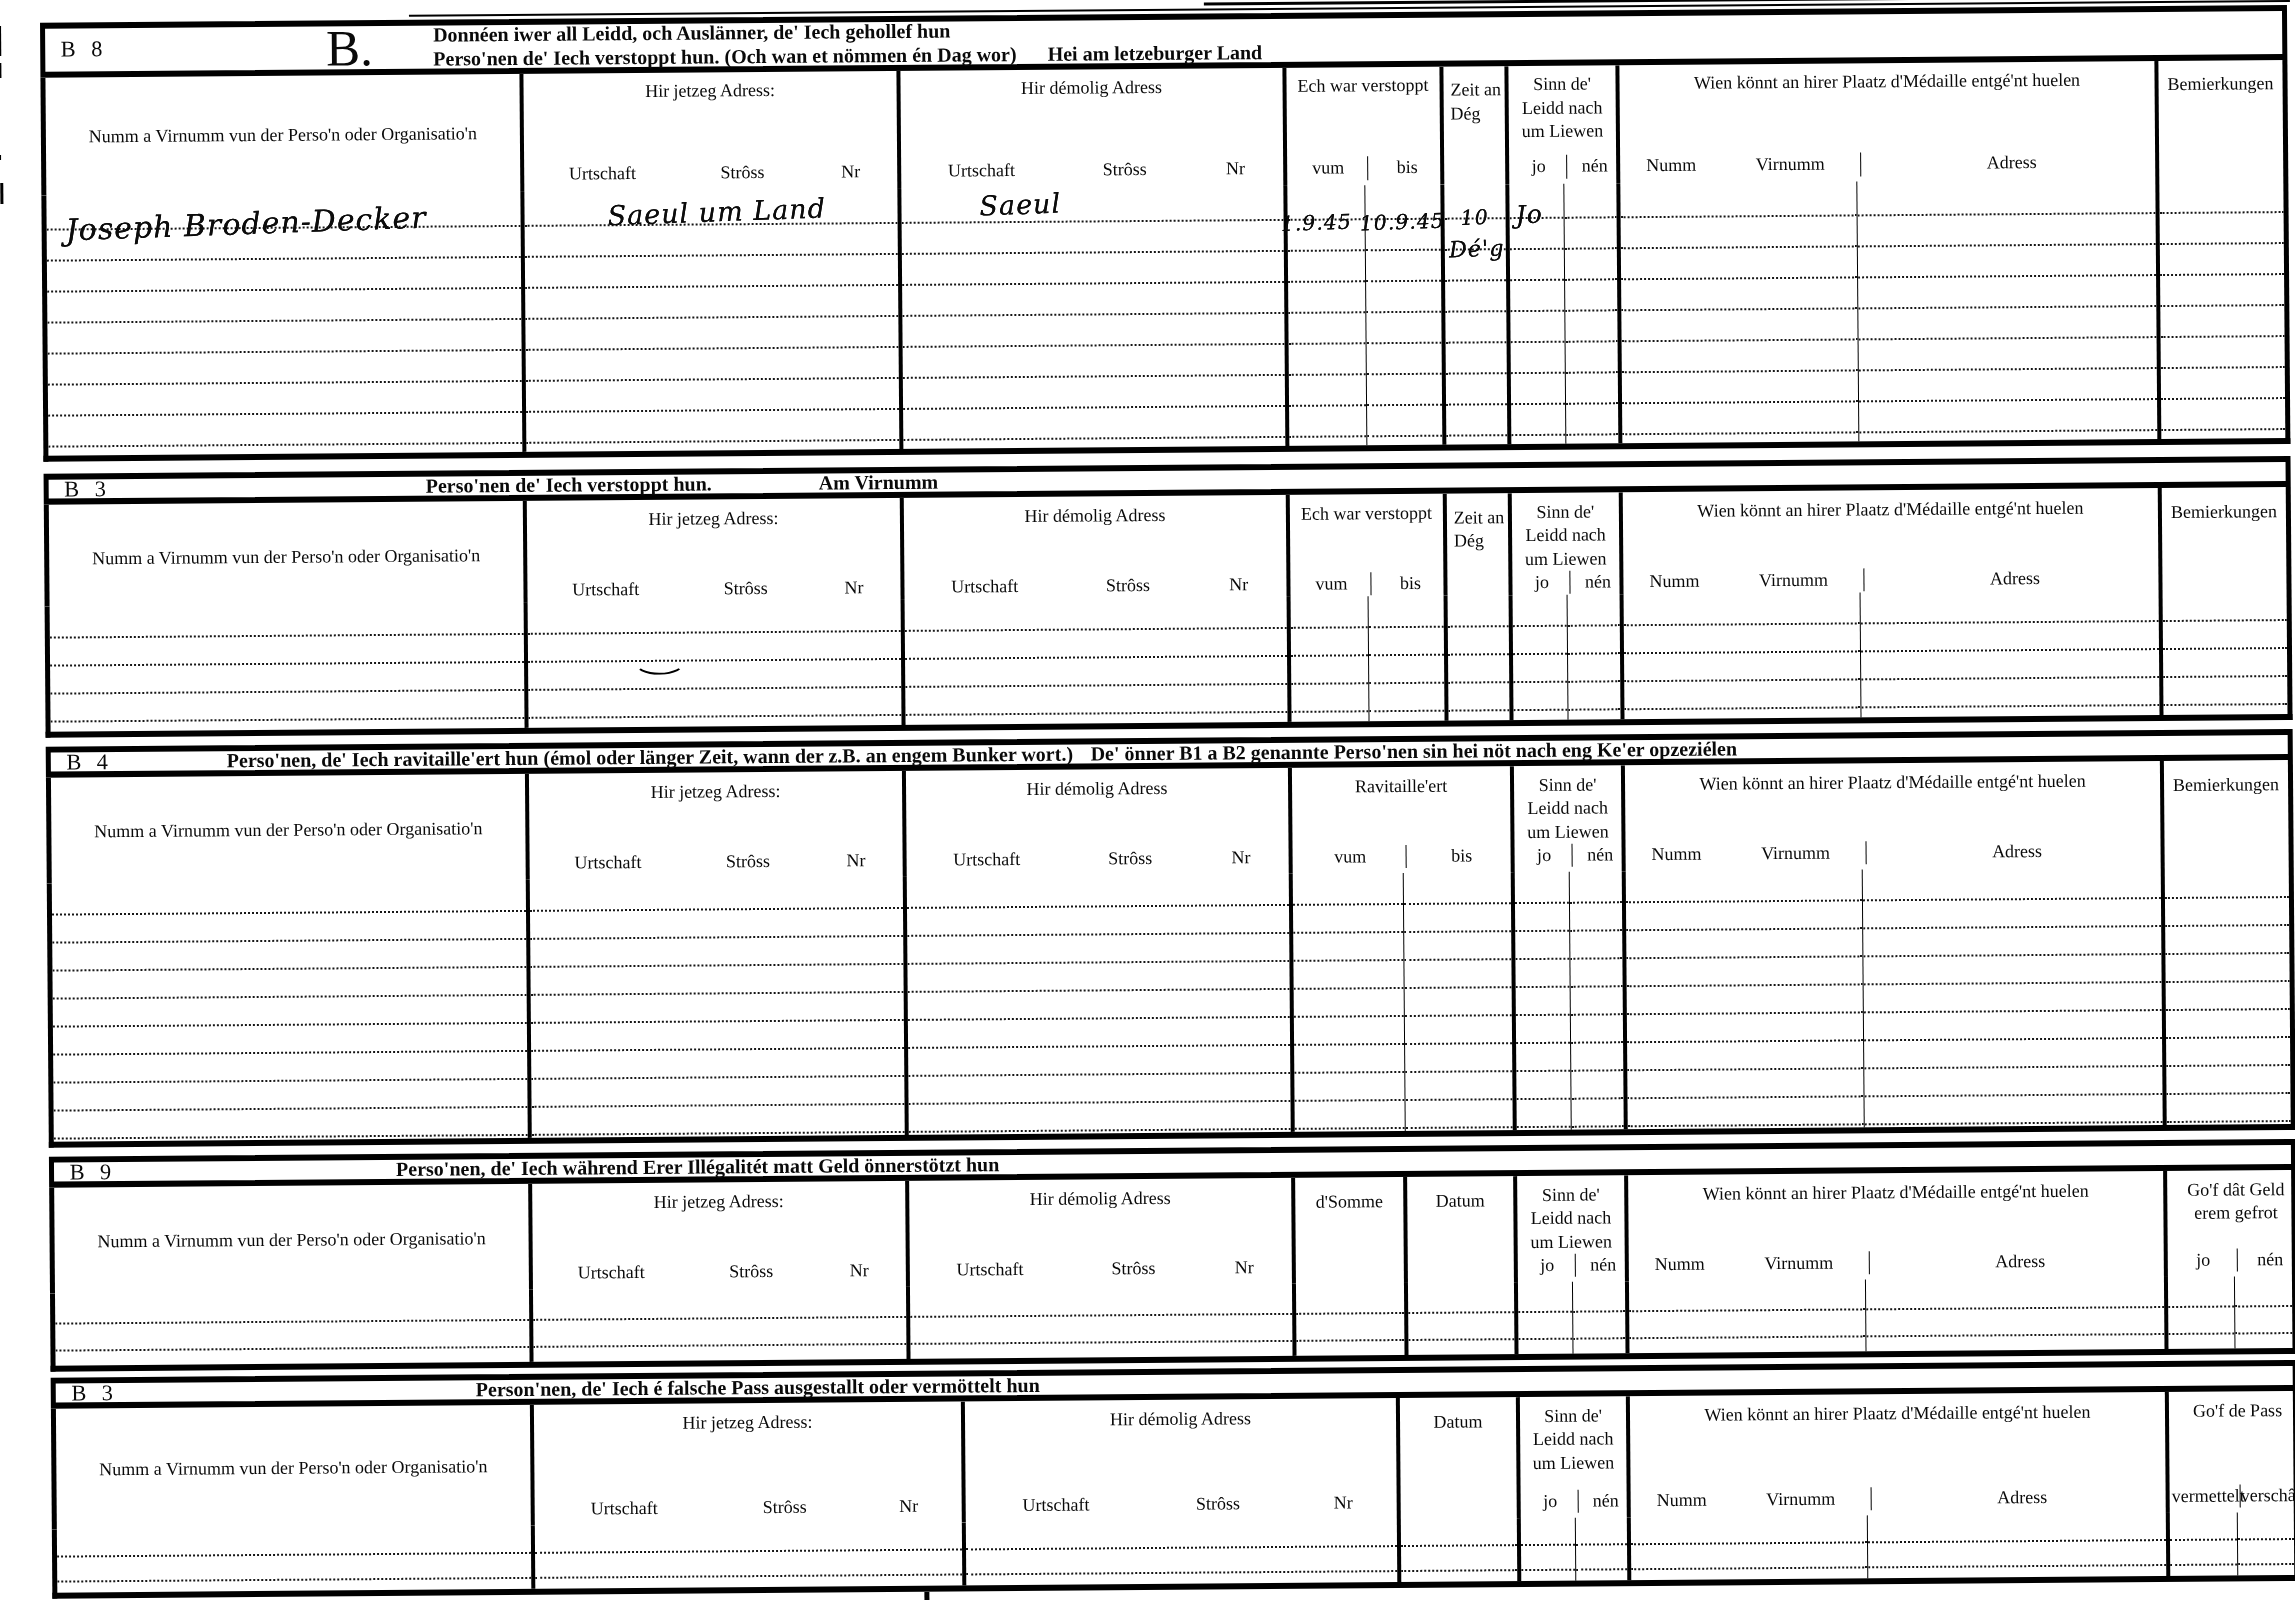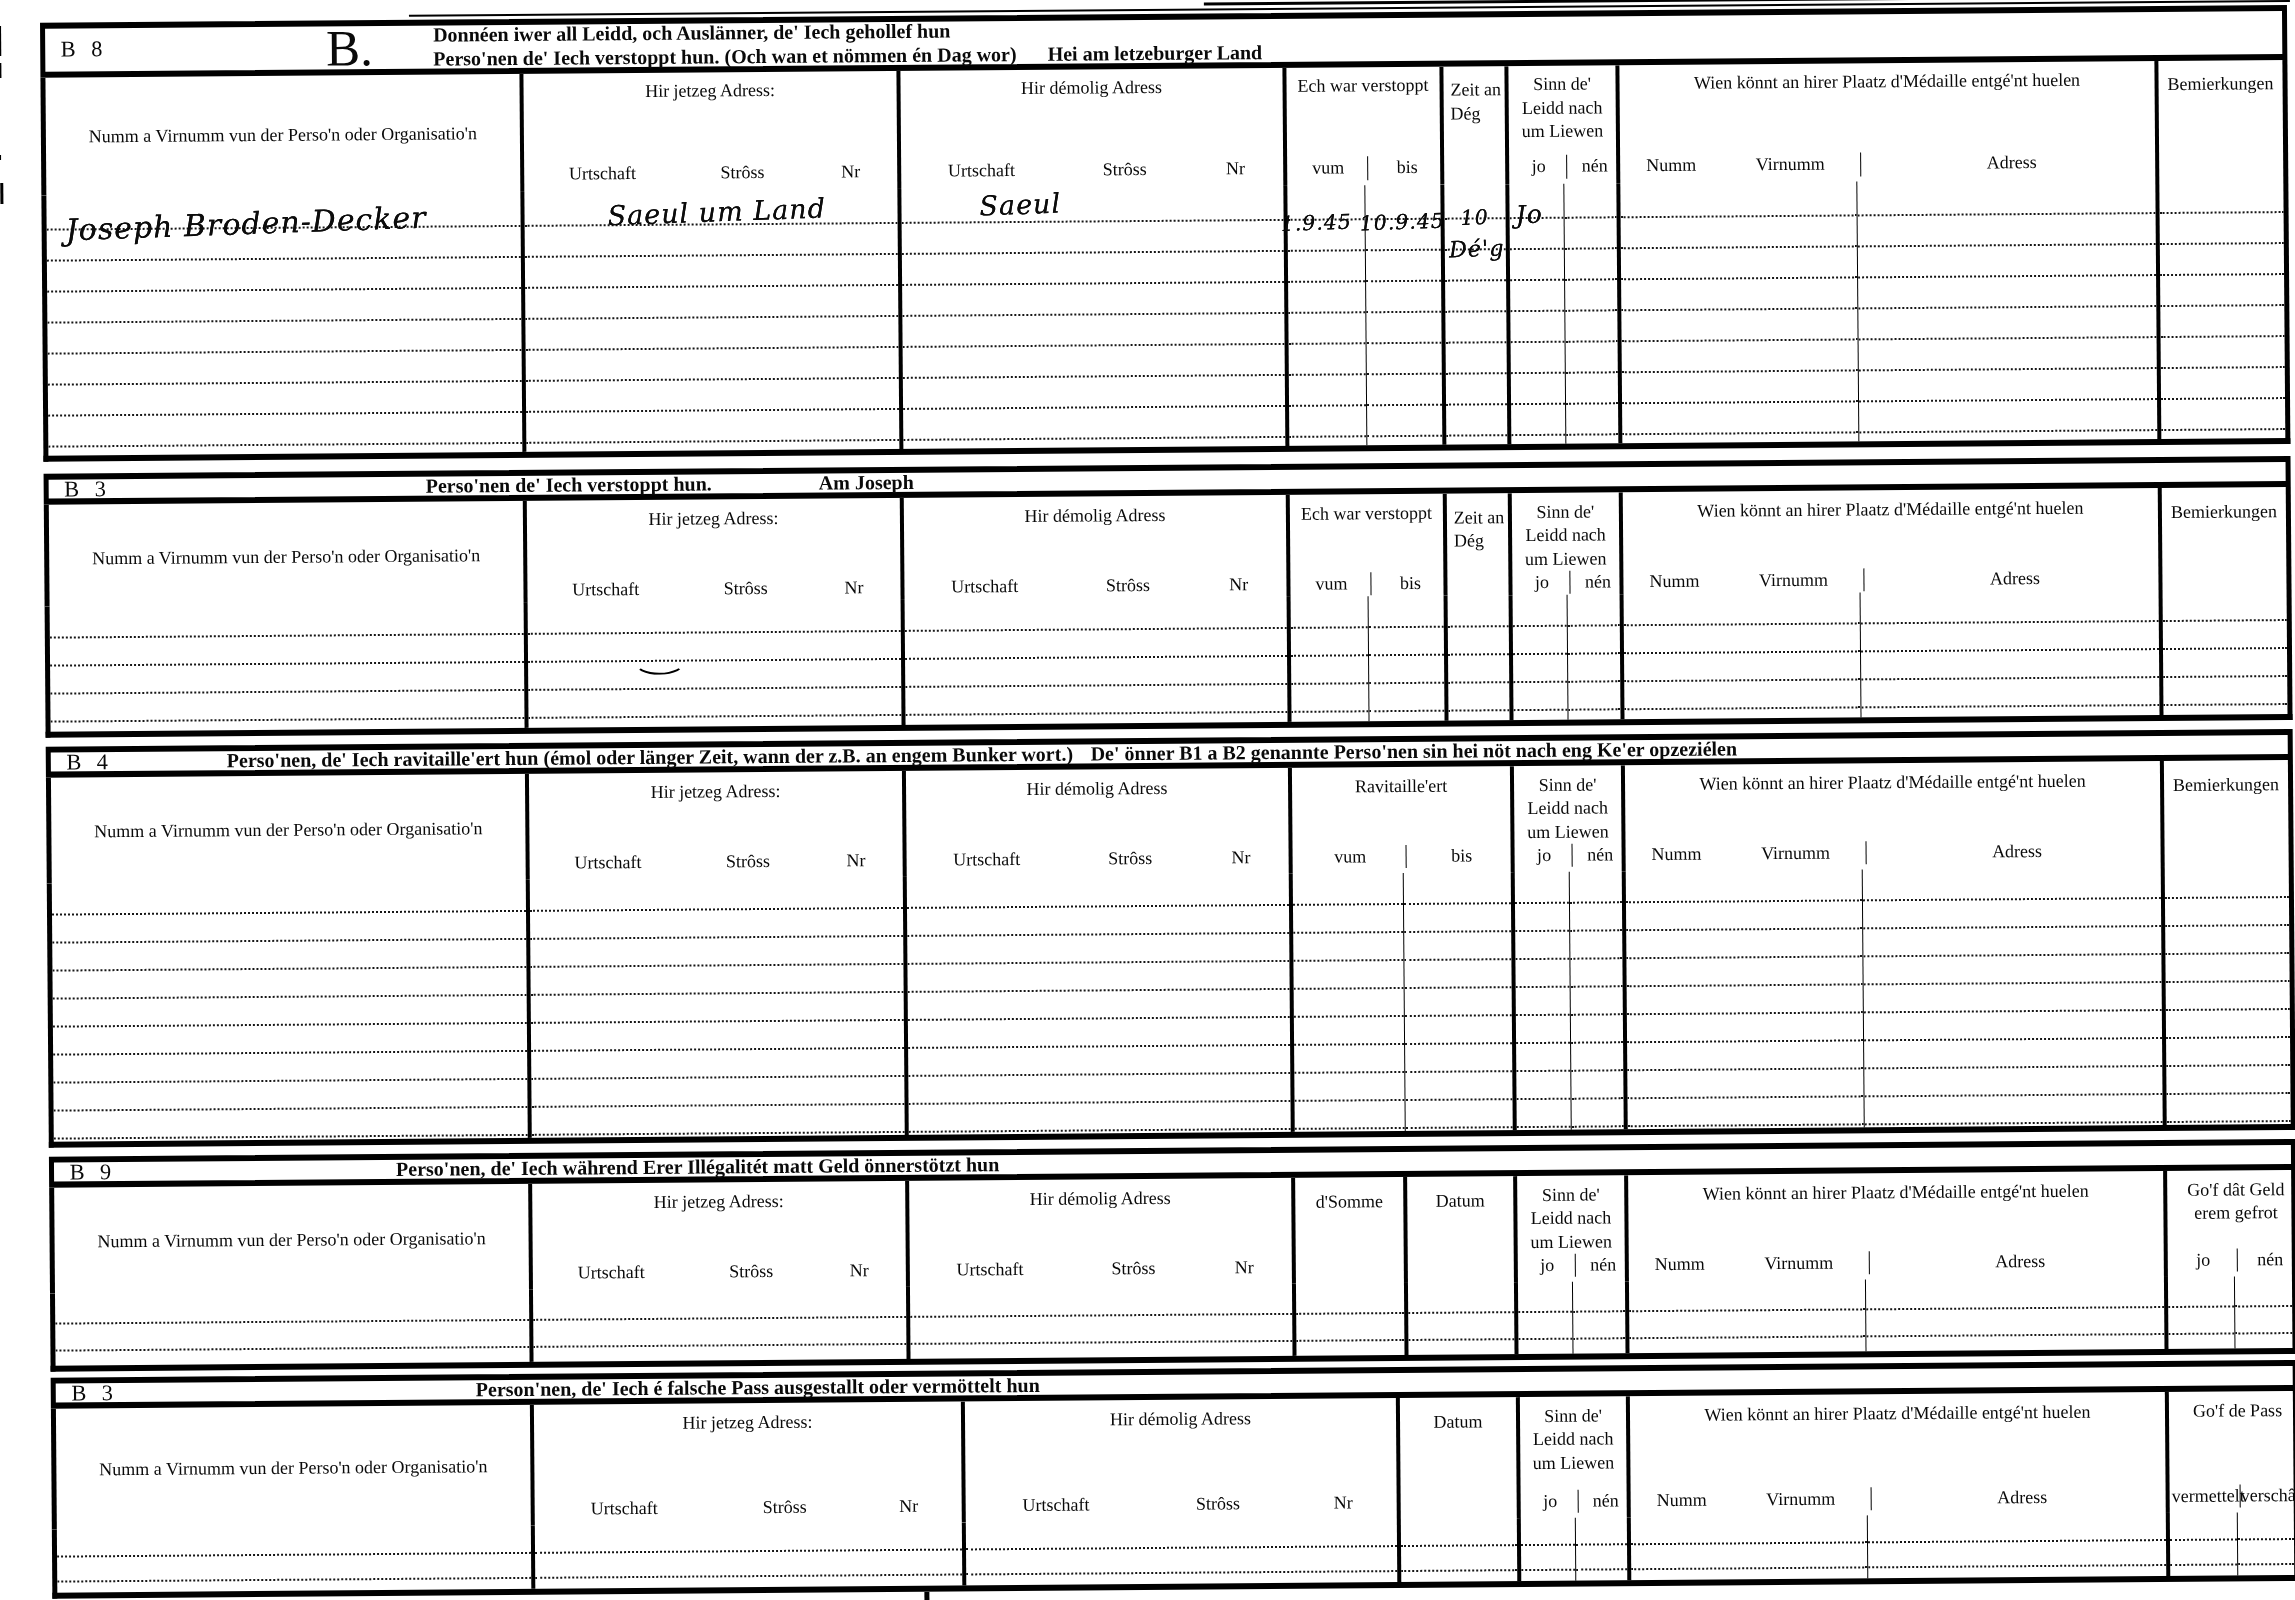--- a/index.html
+++ b/index.html
@@ -239,21 +239,21 @@
       <span class="hand" style="left:1313px;top:25px;font-size:20.5px;">10.9.45</span>
       <span class="hand" style="left:1414px;top:21.5px;font-size:20.5px;">10</span>
       <span class="hand" style="left:1402px;top:51px;font-size:22.4px;">Dé'g</span>
       <span class="hand" style="left:1469px;top:16.6px;font-size:25px;">Jo</span>
     </div>
   </div>
 
   <div class="sec" style="top:465px;">
     <div class="titlebar" style="height:31px;">
       <span class="seclabel">B 3</span>
-      <div class="t1" style="margin-left:377px;"><span>Perso'nen de' Iech verstoppt hun.</span><span class="tsuffix" style="margin-left:107px;">Am Joseph</span></div>
+      <div class="t1" style="margin-left:377px;"><span>Perso'nen de' Iech verstoppt hun.</span><span class="tsuffix" style="margin-left:107px;">Am Virnumm</span></div>
     </div>
 
     <div class="hdr" style="grid-template-columns:478px 377px 386px 157px 65px 111px 539px auto;height:102px;">
       <div class="hcell center">
             <div>Numm a Virnumm vun der Perso'n oder Organisatio'n</div>
           </div>
       <div class="hcell">
         <div>Hir jetzeg Adress:</div>
         <div class="subrow sub3">
               <span>Urtschaft</span>

